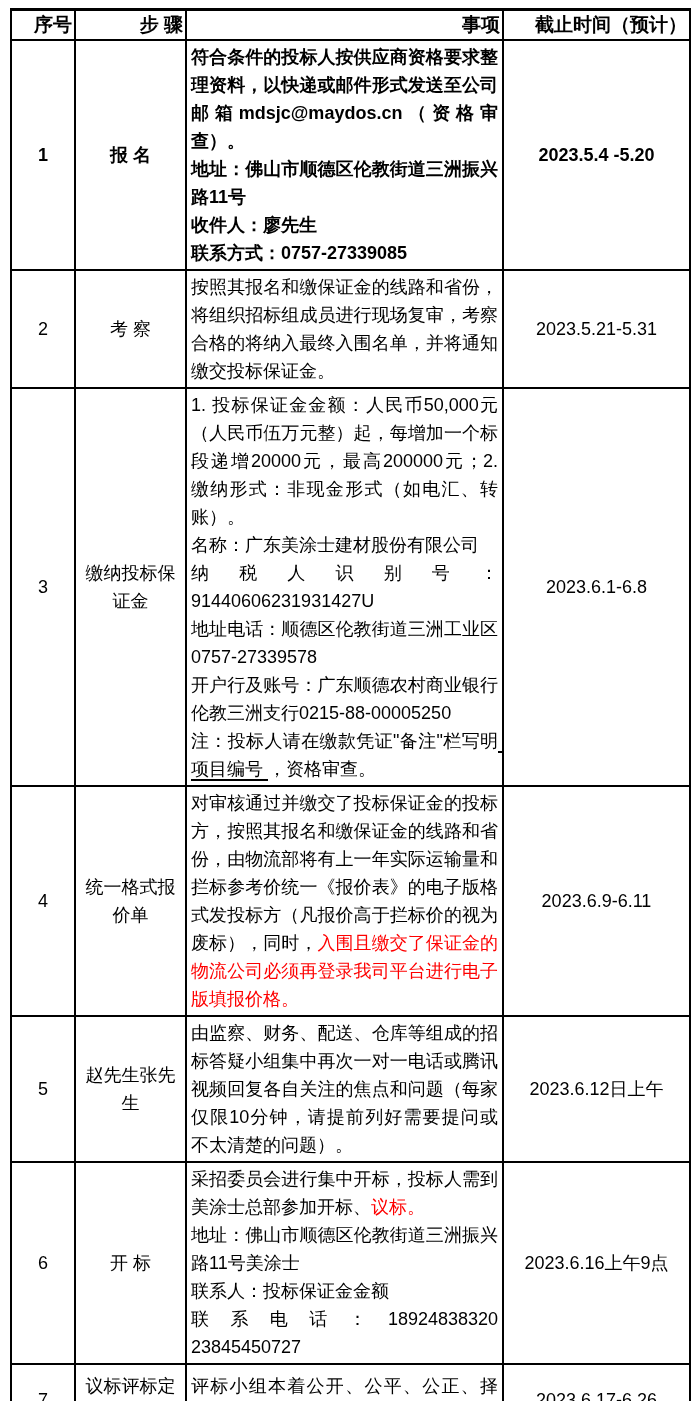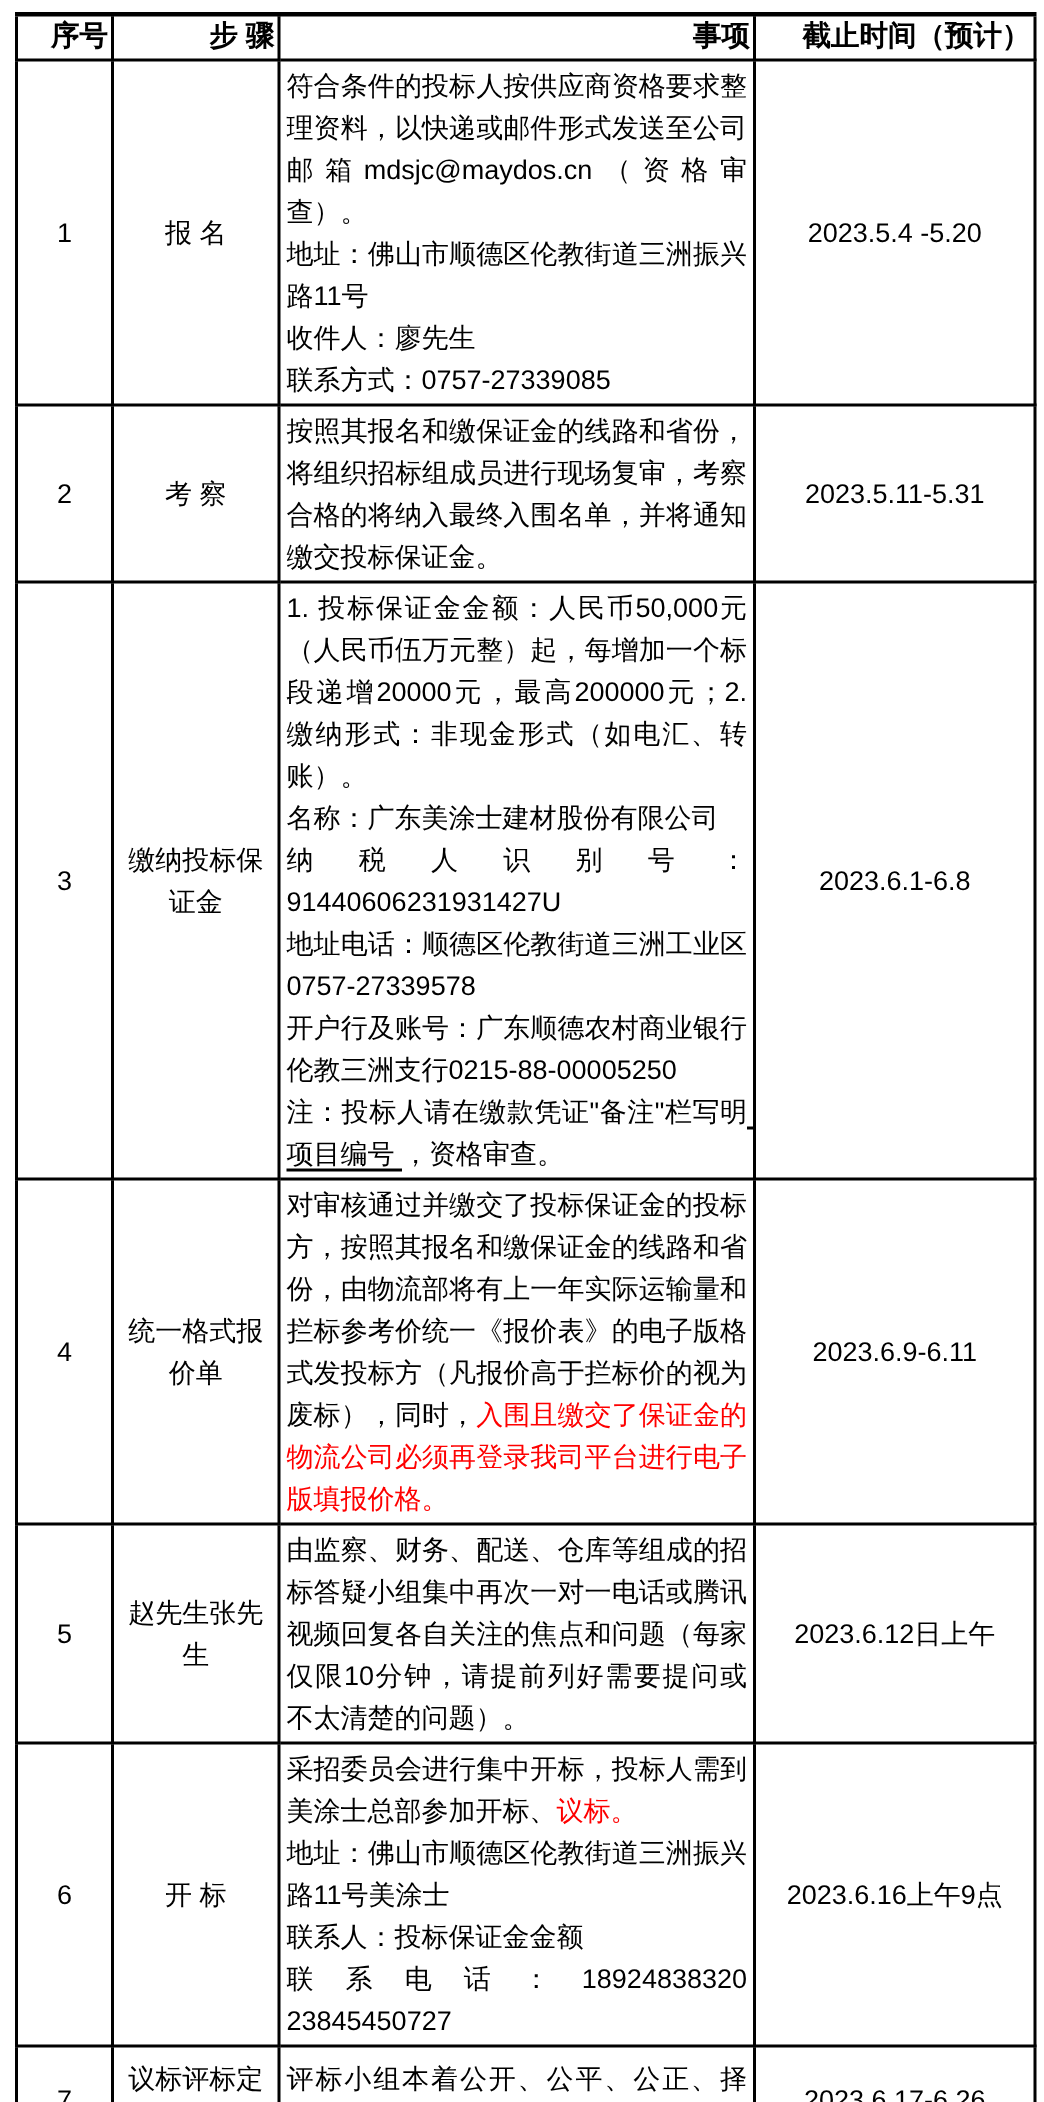--- a/index.html
+++ b/index.html
@@ -56,21 +56,21 @@
     margin: 0;
     white-space: pre-wrap;
     text-align: justify;
     line-height: 28px;
   }
   .seg.red { color: var(--red-color, #fe0000); }
   .seg.u {
     border-bottom: 2px solid #000;
   }
   
-  tbody tr:nth-child(1) td { height: 192px; }
+  tbody tr:nth-child(1) td { height: 192px; font-weight: bold; }
   tbody tr:nth-child(2) td { height: 104px; }
   tbody tr:nth-child(3) td { height: 336px; }
   tbody tr:nth-child(4) td { height: 218px; }
   tbody tr:nth-child(5) td { height: 131px; }
   tbody tr:nth-child(6) td { height: 162px; }
   tbody tr:nth-child(7) td { height: 72px; }
   tbody tr:nth-child(8) td { height: 59px; }
   tbody tr:nth-child(9) td { height: 32px; }
 </style>
 </head>
@@ -103,21 +103,21 @@
             <div class="para"><span class="seg plain">联系方式：0757-27339085</span></div>
           </td>
           <td class="cell-deadline">2023.5.4 -5.20</td>
         </tr>
         <tr>
           <td class="cell-seq">2</td>
           <td class="cell-step">考 察</td>
           <td class="cell-items">
             <div class="para"><span class="seg plain">按照其报名和缴保证金的线路和省份，将组织招标组成员进行现场复审，考察合格的将纳入最终入围名单，并将通知缴交投标保证金。</span></div>
           </td>
-          <td class="cell-deadline">2023.5.11-5.31</td>
+          <td class="cell-deadline">2023.5.21-5.31</td>
         </tr>
         <tr>
           <td class="cell-seq">3</td>
           <td class="cell-step">缴纳投标保证金</td>
           <td class="cell-items">
             <div class="para"><span class="seg plain">1. 投标保证金金额：人民币50,000元（人民币伍万元整）起，每增加一个标段递增20000元，最高200000元；2. 缴纳形式：非现金形式（如电汇、转账）。</span></div>
             <div class="para"><span class="seg plain">名称：广东美涂士建材股份有限公司</span></div>
             <div class="para"><span class="seg plain">纳税人识别号：91440606231931427U</span></div>
             <div class="para"><span class="seg plain">地址电话：顺德区伦教街道三洲工业区0757-27339578</span></div>
             <div class="para"><span class="seg plain">开户行及账号：广东顺德农村商业银行伦教三洲支行0215-88-00005250</span></div>

